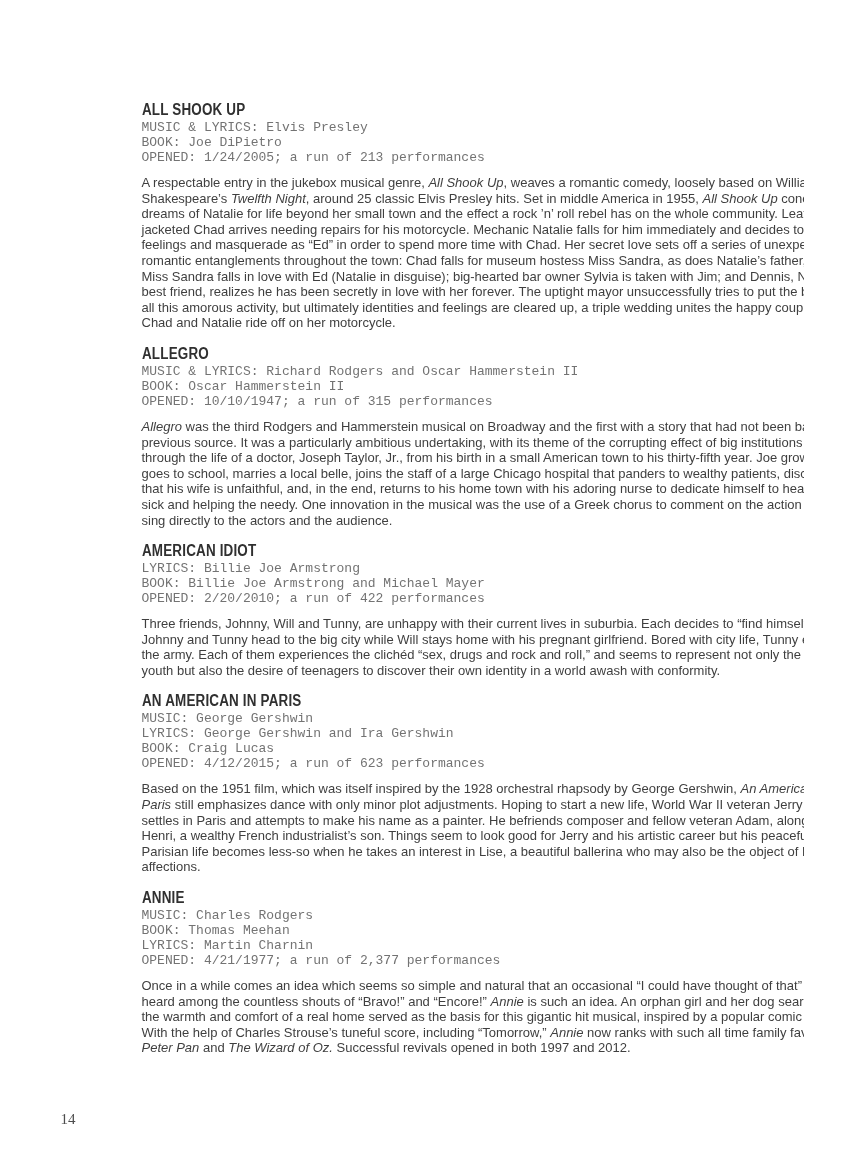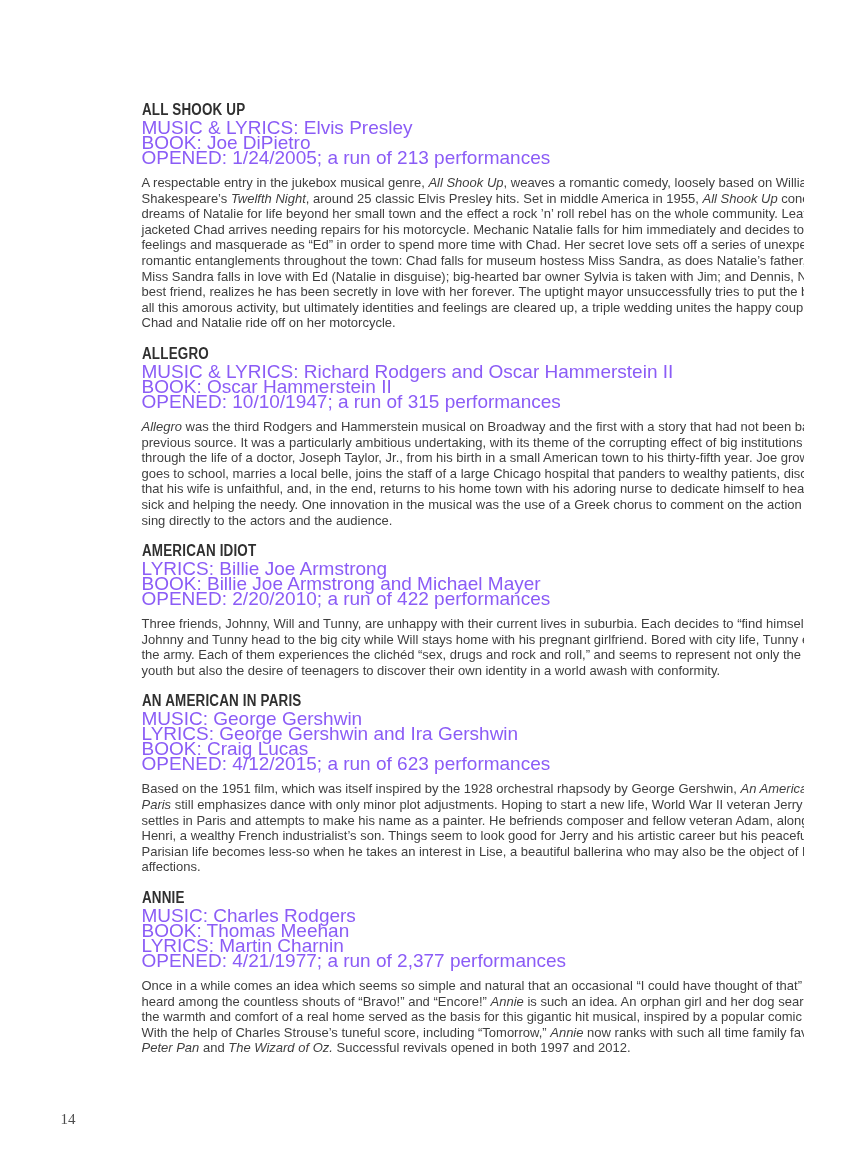--- a/index.html
+++ b/index.html
@@ -25,23 +25,24 @@
     color: #303030;
     white-space: nowrap;
   }
   .show-title .condensed {
     display: inline-block;
     transform: scaleX(0.84);
     transform-origin: 0 50%;
     letter-spacing: 0.2px;
   }
   .credits {
-    font-size: 19px;
+    font-size: 13px;
     line-height: 15px;
-    color: #8b5cf6;
+    color: #737373;
+    font-family: Liberation Mono, monospace;
   }
   .credit-line { white-space: nowrap; }
   .synopsis {
     margin: 10px 0 0 0;
     font-size: 13px;
     line-height: 15.6px;
     color: #3f3f3f;
     text-align: left;
   }
   .synopsis i { font-style: italic; }

